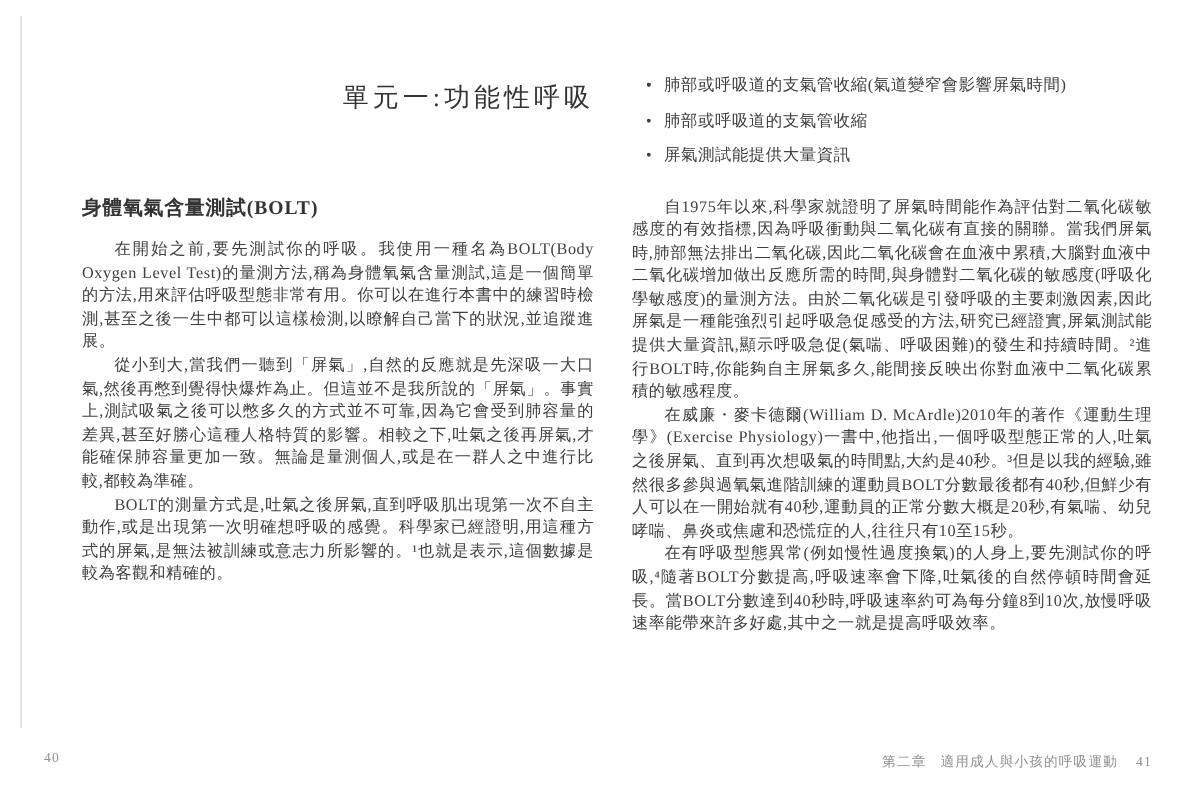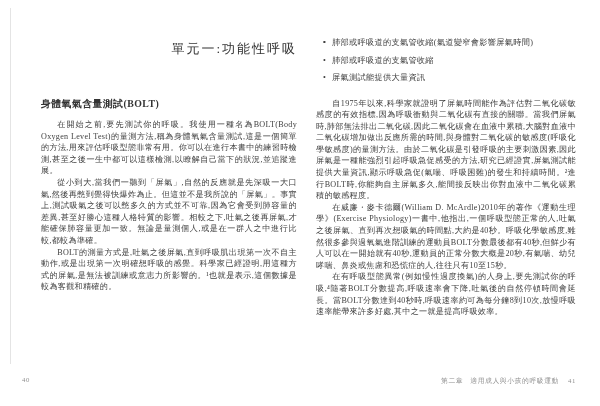--- a/index.html
+++ b/index.html
@@ -103,21 +103,21 @@
   </div>
 
   <div class="right-page">
     <ul class="bullet-list">
       <li><span class="bullet-dot">•</span></li>
       <li><span class="bullet-dot">•</span><span>肺部或呼吸道的支氣管收縮(氣道變窄會影響屏氣時間)</span></li>
       <li><span class="bullet-dot">•</span><span>肺部或呼吸道的支氣管收縮</span></li>
       <li><span class="bullet-dot">•</span><span>屏氣測試能提供大量資訊</span></li>
     </ul>
     <p class="body-text">自1975年以來,科學家就證明了屏氣時間能作為評估對二氧化碳敏感度的有效指標,因為呼吸衝動與二氧化碳有直接的關聯。當我們屏氣時,肺部無法排出二氧化碳,因此二氧化碳會在血液中累積,大腦對血液中二氧化碳增加做出反應所需的時間,與身體對二氧化碳的敏感度(呼吸化學敏感度)的量測方法。由於二氧化碳是引發呼吸的主要刺激因素,因此屏氣是一種能強烈引起呼吸急促感受的方法,研究已經證實,屏氣測試能提供大量資訊,顯示呼吸急促(氣喘、呼吸困難)的發生和持續時間。²進行BOLT時,你能夠自主屏氣多久,能間接反映出你對血液中二氧化碳累積的敏感程度。</p>
-    <p class="body-text">在威廉・麥卡德爾(William D. McArdle)2010年的著作《運動生理學》(Exercise Physiology)一書中,他指出,一個呼吸型態正常的人,吐氣之後屏氣、直到再次想吸氣的時間點,大約是40秒。呼吸化學敏感度,雖然很多參與過氧氣進階訓練的運動員BOLT分數最後都有40秒,但鮮少有人可以在一開始就有40秒,運動員的正常分數大概是20秒,有氣喘、幼兒哮喘、鼻炎或焦慮和恐慌症的人,往往只有10至15秒。</p>
+    <p class="body-text">在威廉・麥卡德爾(William D. McArdle)2010年的著作《運動生理學》(Exercise Physiology)一書中,他指出,一個呼吸型態正常的人,吐氣之後屏氣、直到再次想吸氣的時間點,大約是40秒。³但是以我的經驗,雖然很多參與過氧氣進階訓練的運動員BOLT分數最後都有40秒,但鮮少有人可以在一開始就有40秒,運動員的正常分數大概是20秒,有氣喘、幼兒哮喘、鼻炎或焦慮和恐慌症的人,往往只有10至15秒。</p>
     <p class="body-text">在有呼吸型態異常(例如慢性過度換氣)的人身上,要先測試你的呼吸,⁴隨著BOLT分數提高,呼吸速率會下降,吐氣後的自然停頓時間會延長。當BOLT分數達到40秒時,呼吸速率約可為每分鐘8到10次,放慢呼吸速率能帶來許多好處,其中之一就是提高呼吸效率。</p>
   </div>
 
   <div class="footer footer-left">40</div>
 
   <div class="footer footer-right">
     <span>第二章</span><span class="gap-sm">適用成人與小孩的呼吸運動</span><span class="gap-md">41</span>
   </div>
 
 </div>

